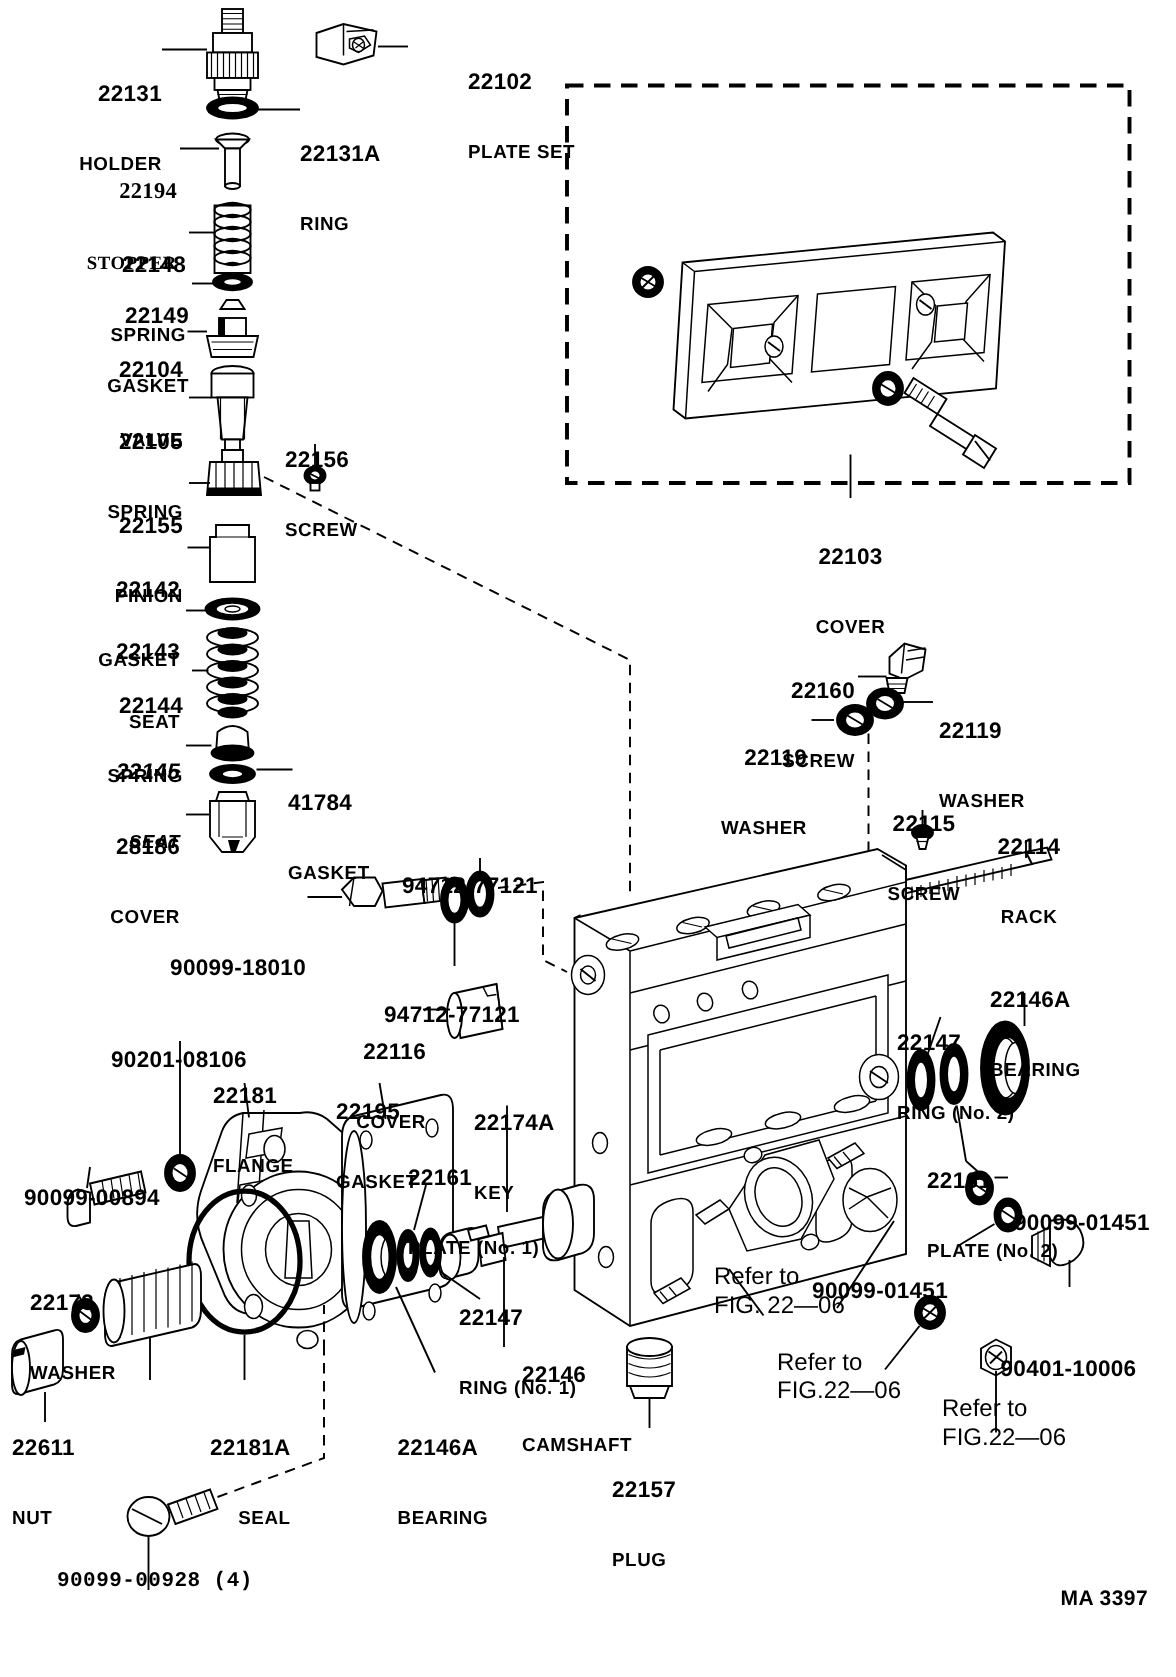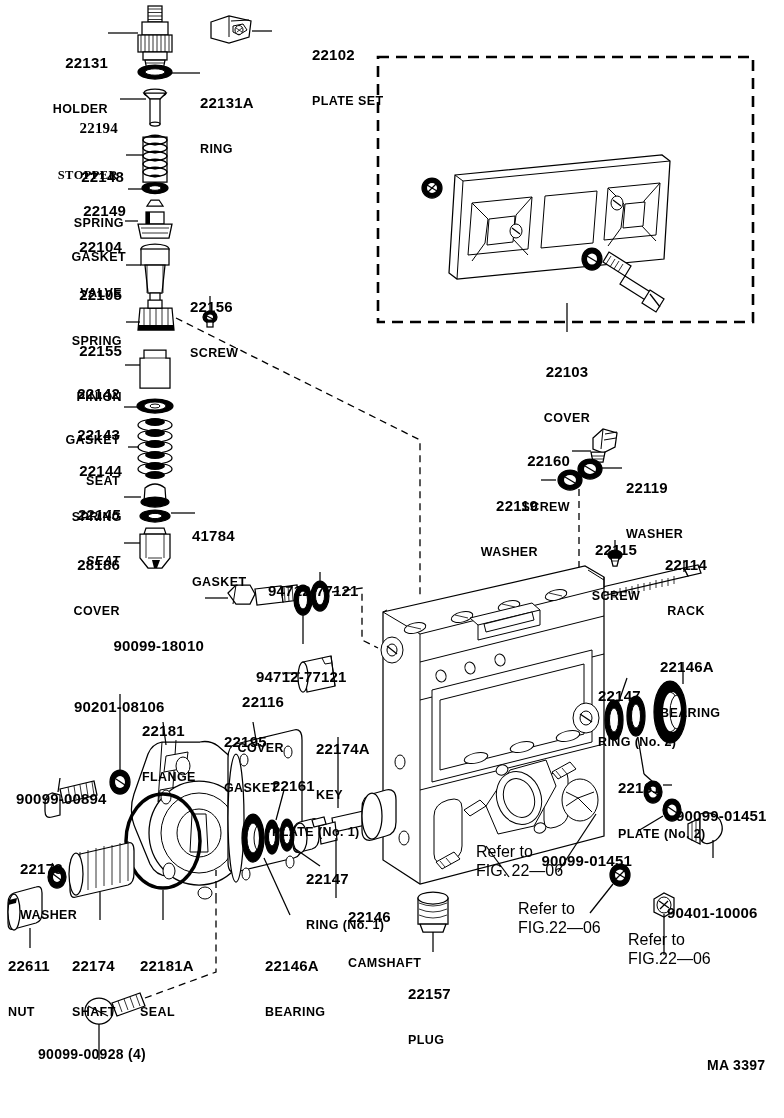--- a/index.html
+++ b/index.html
@@ -730,26 +730,22 @@
 <div class="lbl" style="left:20px;top:828px;">
   <span class="num">22173</span>
   <span class="nm">WASHER</span>
 </div>
 
 <div class="lbl" style="left:8px;top:925px;">
   <span class="num">22611</span>
   <span class="nm">NUT</span>
 </div>
 
-<div class="lbl" style="left:72px;top:925px;">
-  <span class="num">22174</span>
-  <span class="nm">SHAFT</span>
-</div>
-
-<div class="lbl" style="left:140px;top:925px;">
+
+<div class="lbl" style="left:140px;top:925px;text-align:right;">
   <span class="num">22181A</span>
   <span class="nm">SEAL</span>
 </div>
 
 <div class="lbl" style="left:306px;top:838px;">
   <span class="num">22147</span>
   <span class="nm">RING (No. 1)</span>
 </div>
 
 <div class="lbl" style="left:265px;top:925px;">
@@ -781,17 +777,17 @@
 
 <div class="refer" style="left:476px;top:843px;"><span>Refer to</span>
 <span>FIG. 22—06</span></div>
 
 <div class="refer" style="left:518px;top:900px;"><span>Refer to</span>
 <span>FIG.22—06</span></div>
 
 <div class="refer" style="left:628px;top:931px;"><span>Refer to</span>
 <span>FIG.22—06</span></div>
 
-<div class="code" style="left:38px;top:1046px;">90099-00928 (4)</div>
+<div class="code" style="left:38px;top:1046px;font-family:Liberation Mono, monospace;">90099-00928 (4)</div>
 
 <div class="code" style="left:707px;top:1057px;">MA 3397</div>
 
 </div>
 
 </body></html>

